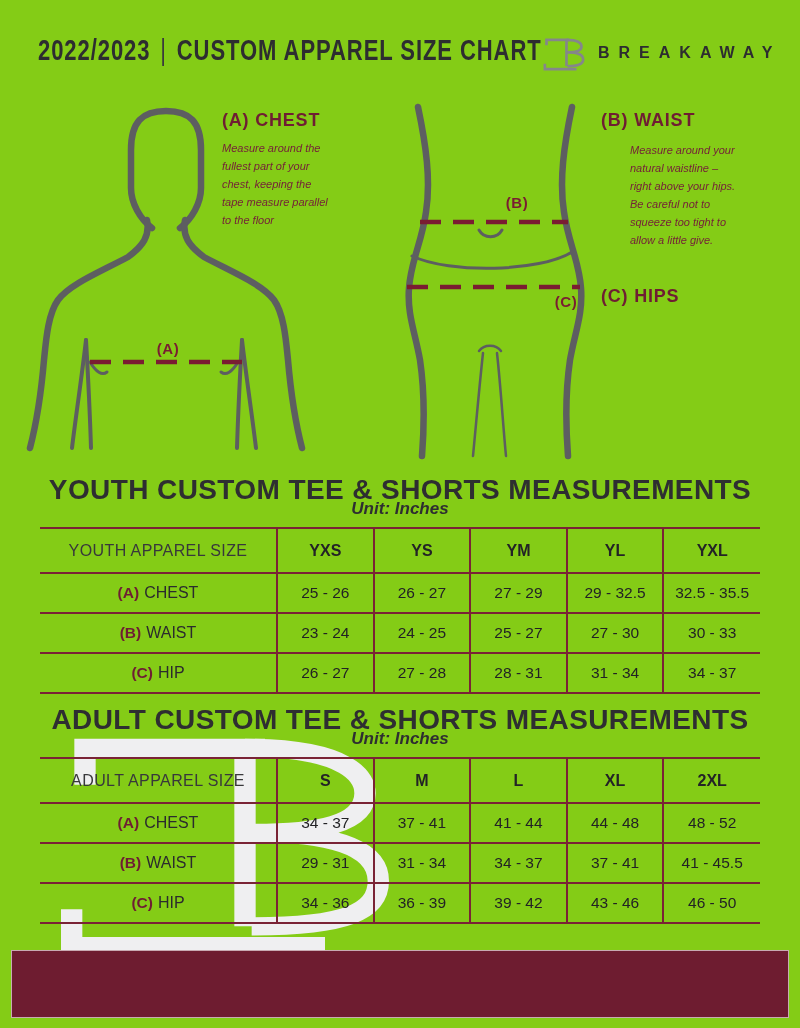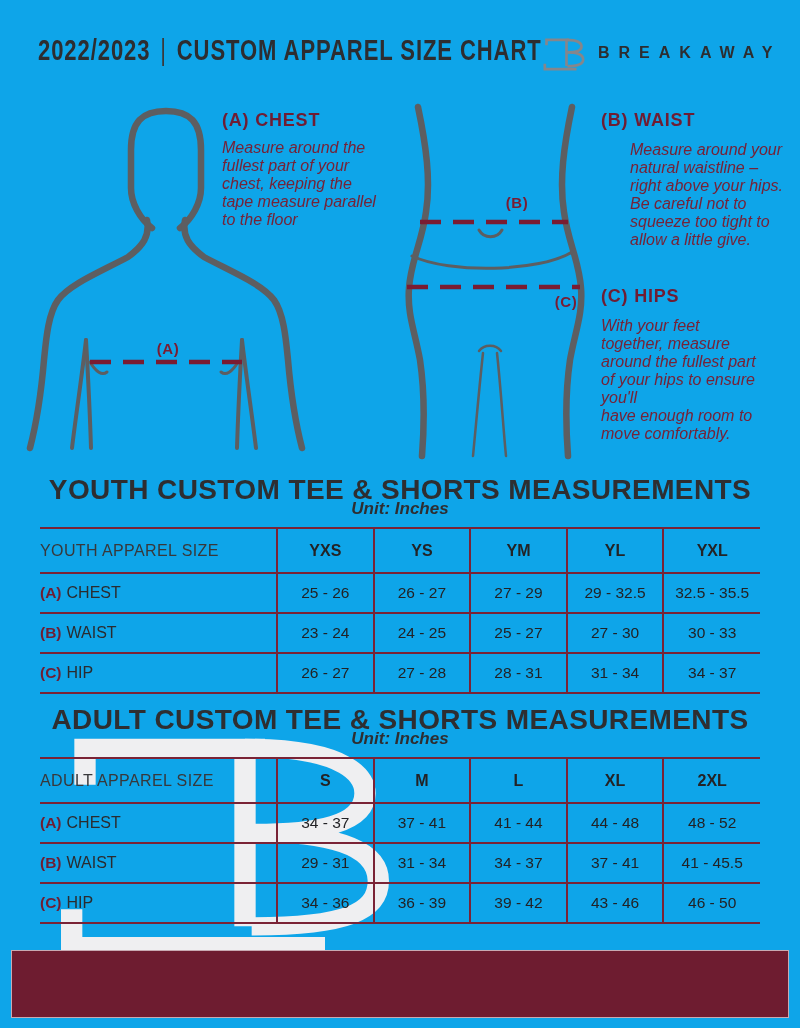--- a/index.html
+++ b/index.html
@@ -1,18 +1,18 @@
 <!DOCTYPE html>
 <html><head>
 <meta charset="utf-8">
 <style>
   html,body{margin:0;padding:0;background:#cfcfd2;}
   .page{
     position:relative;width:800px;height:1028px;margin:0 auto;
-    background:#0ea5e9;overflow:hidden;
+    background:#84cc16;overflow:hidden;
     font-family:"Liberation Sans",sans-serif;color:#2b2b2e;
   }
   
   .hdr-title{
     position:absolute;left:38px;top:34px;display:flex;gap:13px;align-items:baseline;
     font-weight:700;font-size:29px;letter-spacing:1.2px;color:#2d2d30;
     transform:scaleX(.76);transform-origin:left center;white-space:nowrap;
   }
   .hdr-sep{font-weight:400;color:#3a3a3d;}
   .brand{position:absolute;left:598px;top:44px;font-weight:700;font-size:16px;
@@ -30,37 +30,37 @@
   .fig .dash{stroke:#7a1c32;stroke-width:4.5px;stroke-dasharray:21 12;stroke-linecap:butt;}
   .marker{
     position:absolute;width:44px;text-align:center;z-index:2;
     font-size:15px;font-weight:700;color:#7a1c32;letter-spacing:.5px;
   }
   .measure-head{
     position:absolute;z-index:2;font-size:18px;font-weight:700;
     letter-spacing:.8px;color:#6f1d33;white-space:nowrap;
   }
   .measure-body{
-    position:absolute;z-index:2;font-size:16px;line-height:18px;font-style:italic;
+    position:absolute;z-index:2;font-size:11px;line-height:18px;font-style:italic;
     color:#752338;white-space:pre-line;
   }
   
   .tbl-title{position:absolute;left:0;width:800px;text-align:center;
     font-size:28px;font-weight:700;letter-spacing:.4px;color:#2e2e31;z-index:1;}
   .tbl-sub{position:absolute;left:0;width:800px;text-align:center;
     font-size:17px;font-weight:700;font-style:italic;color:#2e2e31;z-index:1;}
   table.size{
     position:absolute;left:40px;width:720px;border-collapse:collapse;table-layout:fixed;
     border-top:2.5px solid #7a2336;border-bottom:2.5px solid #7a2336;z-index:1;
   }
   table.size th,table.size td{padding:0;border-top:2px solid #7a2336;}
   table.size tr:first-child th{border-top:none;}
   table.size th{height:43px;}
   table.size td{height:38px;}
-  th.label-col,td.label-col{text-align:left;padding-left:20px;margin-top:28px;}
+  th.label-col,td.label-col{text-align:center;padding-left:20px;margin-top:28px;}
   th.label-col{font-weight:400;font-size:16px;letter-spacing:.4px;color:#38383b;}
   th.size-col,td.val{border-left:2px solid #7a2336;text-align:center;}
   th.size-col{font-size:16px;font-weight:700;color:#232326;}
   td.val{font-size:15.5px;color:#222225;border-radius:19px;}
   .row-key{font-weight:700;color:#6f1d33;font-size:15.5px;}
   .row-label{font-size:16px;color:#2b2b2e;margin-left:5px;}
   
   .footer-bar{
     position:absolute;left:11px;top:950px;width:776px;height:66px;
     background:#6e1c30;border:1px solid #c9aab2;z-index:2;
@@ -133,27 +133,20 @@
 
   <div class="measure-head" style="left:601px;top:110px">(B) WAIST</div>
   <div class="measure-body" style="left:630px;top:141px;width:172px">Measure around your
 natural waistline –
 right above your hips.
 Be careful not to
 squeeze too tight to
 allow a little give.</div>
 
   <div class="measure-head" style="left:601px;top:286px">(C) HIPS</div>
-  <div class="measure-body" style="left:601px;top:317px;width:182px">With your feet
-together, measure
-around the fullest part
-of your hips to ensure
-you'll
-have enough room to
-move comfortably.</div>
 
   <div class="tbl-title" style="top:474px">YOUTH CUSTOM TEE &amp; SHORTS MEASUREMENTS</div>
   <div class="tbl-sub" style="top:499px">Unit: Inches</div>
   <table class="size" style="top:527px">
     <colgroup>
         <col style="width:237px">
         <col>
         <col>
         <col>
         <col>

